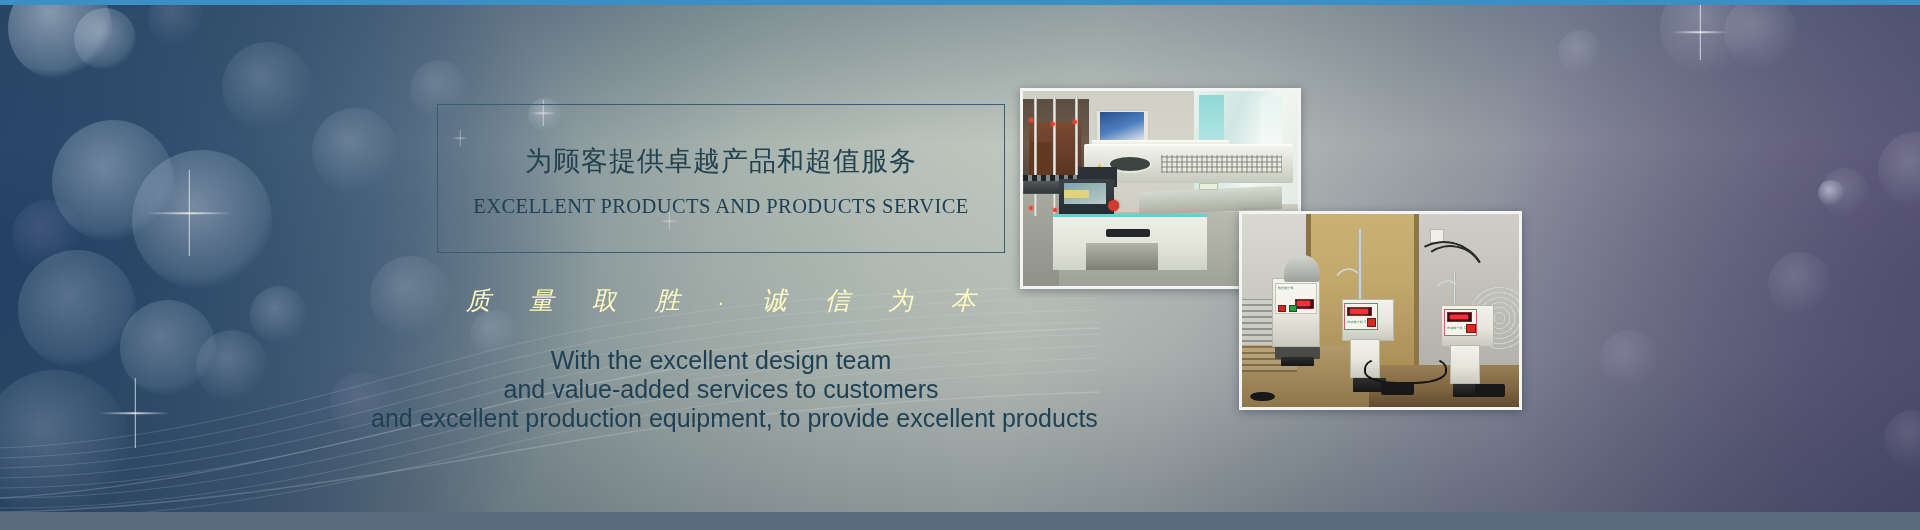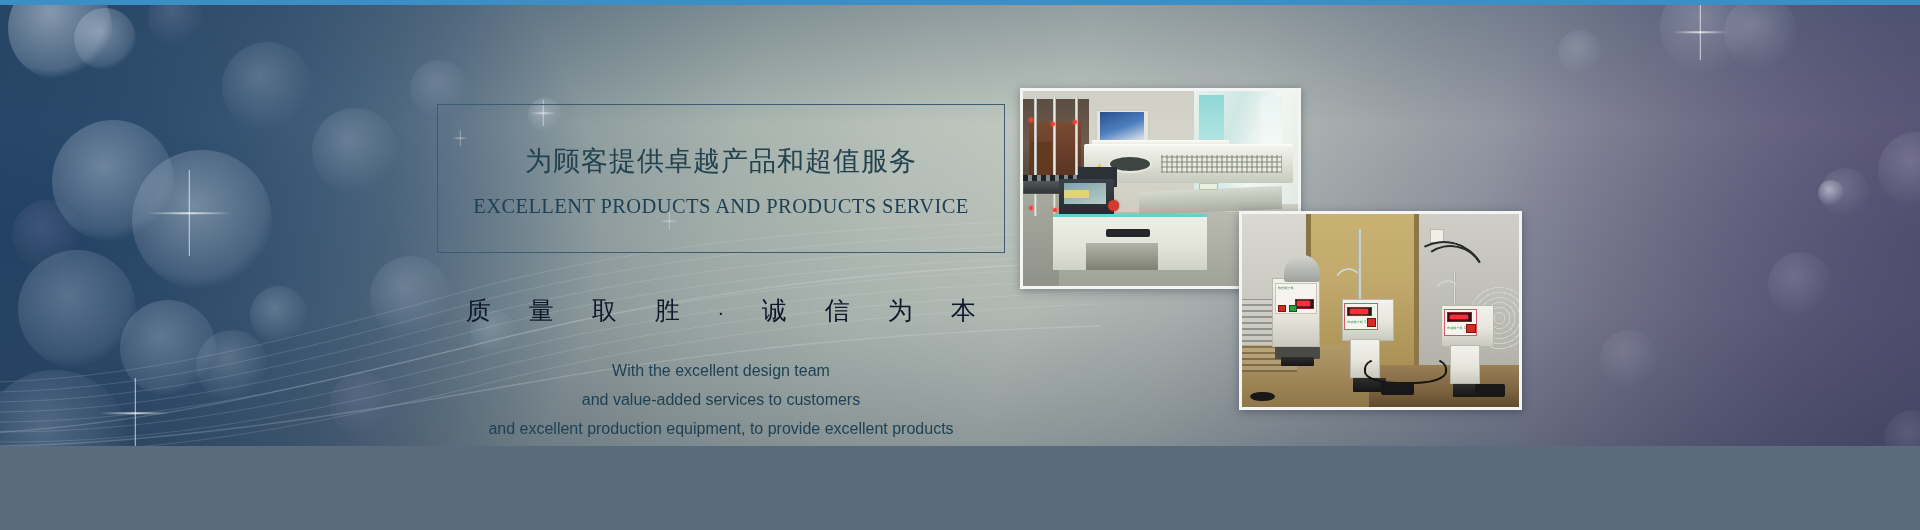--- a/index.html
+++ b/index.html
@@ -5,21 +5,21 @@
   * { margin:0; padding:0; box-sizing:border-box; }
   html,body { width:1920px; height:530px; overflow:hidden; }
   body {
     font-family:"Liberation Sans", sans-serif;
     background:#5a6b7d;
   }
 
   
   #banner {
     position:relative;
-    width:1920px; height:446px;
+    width:1920px; height:512px;
     overflow:hidden;
     background:#6e7890;
   }
 
   
   .bg-base{
     position:absolute; inset:0;
     background:
       linear-gradient(105deg,
         #2e4c6d 0%,
@@ -88,33 +88,34 @@
   }
   .head-en{
     font-family:"Liberation Serif", serif;
     font-size:20.5px;
     letter-spacing:.4px;
     color:#1f4054;
     white-space:nowrap;
     margin-top:17px;
   }
   .slogan{
-    margin-top:41px;
+    margin-top:31px;
     text-align:center;
     font-size:25px;
-    color:#0f172a;
+    color:#fef9c3;
     letter-spacing:.5px;
     white-space:nowrap;
+    font-style:italic;
   }
   .slogan span.ch{ display:inline-block; width:63px; text-align:center; }
   .slogan span.dot{ display:inline-block; width:44px; text-align:center; font-size:20px; }
   .para{
     margin-top:29px;
     text-align:center;
-    font-size:16px;
+    font-size:25px;
     line-height:29px;
     color:#1f4153;
     width:700px;
     margin-left:-66px;
     white-space:nowrap;
   }
   .para div{ white-space:nowrap; }
 
   
   .photo{

